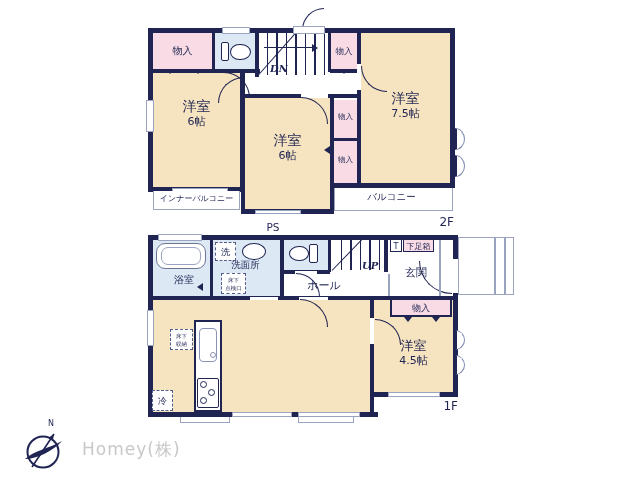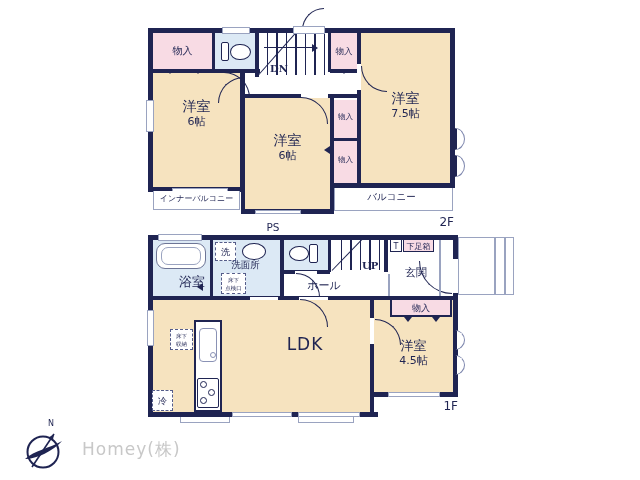--- a/index.html
+++ b/index.html
@@ -10,21 +10,21 @@
   .tan{background:#f6e3bf;}
   .pink{background:#f8dbe4;}
   .wet{background:#dce9f5;}
   .wall{position:absolute;background:#1f2452;}
   .gap{position:absolute;background:#ffffff;}
   .win{position:absolute;background:#ffffff;border:1px solid #9aa3c0;box-sizing:border-box;}
   .thin{position:absolute;background:#9aa3c0;}
   .openrect{position:absolute;border:1.5px solid #9aa3c0;box-sizing:border-box;background:#fff;}
   .lbl{position:absolute;color:#1f2452;text-align:center;line-height:1.2;}
   .two{display:block;}
-  .stair-lbl{position:absolute;font-family:"DejaVu Serif",serif;font-weight:bold;font-size:10px;color:#1f2452;}
+  .stair-lbl{position:absolute;font-family:"DejaVu Serif",serif;font-style:italic;font-weight:bold;font-size:10px;color:#1f2452;}
   .dashbox{position:absolute;border:1px dashed #555d8a;background:#fff;box-sizing:border-box;text-align:center;color:#1f2452;}
   .treads{position:absolute;background:repeating-linear-gradient(90deg,transparent 0 8px,#1f2452 8px 9.5px);}
   .diag{position:absolute;height:0;border-top:1.5px solid #1f2452;transform-origin:left center;}
   .arc{position:absolute;box-sizing:border-box;border-color:#1f2452;border-style:solid;background:transparent;}
   .arc-tl{border-width:1.5px 0 0 1.5px;border-radius:100% 0 0 0;}
   .arc-tr{border-width:1.5px 1.5px 0 0;border-radius:0 100% 0 0;}
   .arc-bl{border-width:0 0 1.5px 1.5px;border-radius:0 0 0 100%;}
   .case{position:absolute;background:#fff;border:1.2px solid #7d86ad;border-left:2.5px solid #1f2452;
         border-radius:0 100% 100% 0 / 0 50% 50% 0;box-sizing:border-box;}
   .vnotch{position:absolute;width:0;height:0;border-left:4px solid transparent;border-right:4px solid transparent;border-top:5px solid #1f2452;}
@@ -201,27 +201,26 @@
 
     <div class="fixture" style="left:390px;top:239px;width:12px;height:13px;border:1.5px solid #1f2452;background:#fff;color:#1f2452;font-size:8px;text-align:center;line-height:13px;">T</div>
     <div class="fixture pink" style="left:403px;top:239px;width:31px;height:13px;border:1.5px solid #1f2452;color:#1f2452;font-size:8px;text-align:center;line-height:13px;">下足箱</div>
 
     <div class="fixture pink" style="left:390px;top:298px;width:62px;height:19px;border:2px solid #1f2452;color:#1f2452;font-size:9px;text-align:center;line-height:16px;">物入</div>
     <div class="vnotch" style="left:404px;top:317px;"></div>
     <div class="vnotch" style="left:432px;top:317px;"></div>
     <div class="tril" style="left:197px;top:283px;"></div>
 
     <div class="lbl" style="left:258px;top:221px;width:30px;font-size:10.5px;">PS</div>
-    <div class="lbl" style="left:153px;top:274px;width:62px;font-size:13px;padding-left:8px;">浴室</div>
+    <div class="lbl" style="left:153px;top:274px;width:62px;font-size:10px;">浴室</div>
     <div class="lbl" style="left:211px;top:259px;width:69px;font-size:9.5px;">洗面所</div>
     <div class="lbl" style="left:292px;top:279px;width:64px;font-size:11px;">ホール</div>
     <div class="stair-lbl" style="left:362px;top:260px;">UP</div>
     <div class="lbl" style="left:394px;top:266px;width:44px;font-size:11px;">玄関</div>
     <div class="lbl" style="left:250px;top:334px;width:110px;">
-      <span class="two" style="font-size:17px;letter-spacing:1px;">LDK</span>
     </div>
     <div class="lbl" style="left:374px;top:338px;width:79px;">
       <span class="two" style="font-size:13px;">洋室</span>
       <span class="two" style="font-size:11px;">4.5帖</span>
     </div>
     <div class="lbl" style="left:430px;top:399px;width:28px;font-size:12px;text-align:right;">1F</div>
   </div>
 
   <div>
     <svg class="abs" style="left:20px;top:426px;" width="46" height="48" viewBox="0 0 46 48">

